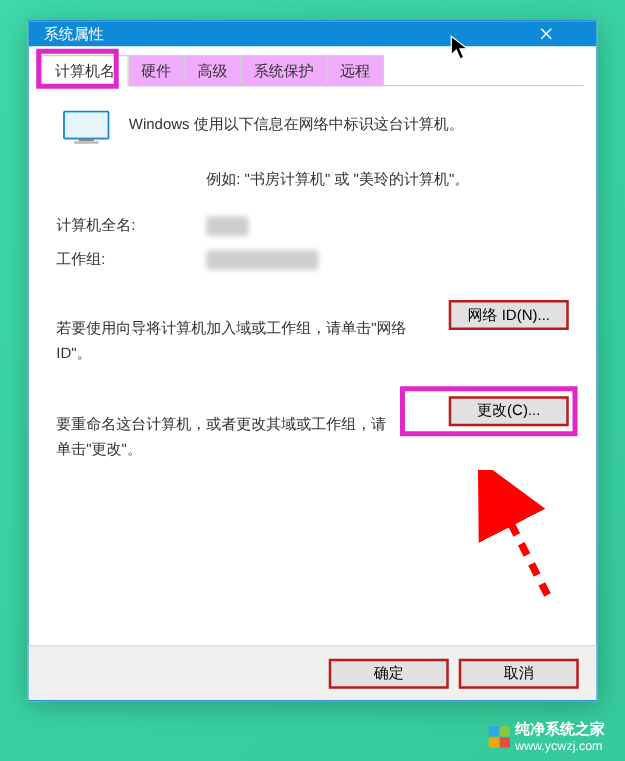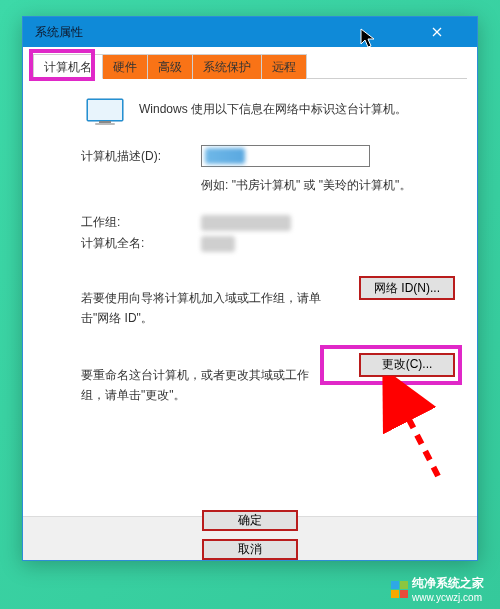--- a/index.html
+++ b/index.html
@@ -17,23 +17,23 @@
       position: absolute;
       left: 22px;
       top: 16px;
       width: 456px;
       height: 545px;
       background: #fff;
       border: 1px solid #2e8cd8;
       box-shadow: 0 4px 20px rgba(0,0,0,0.25);
     }
     .titlebar {
-      height: 30px;
+      height: 20px;
       background: #0f8ad8;
-      color: #0f172a;
+      color: #ffffff;
       display: flex;
       align-items: center;
       padding: 0 20px 0 12px;
       font-size: 12px;
     }
     .titlebar-title { flex: 1; }
     .close-btn {
       width: 40px;
       height: 22px;
       display: flex;
@@ -45,21 +45,21 @@
       position: relative;
       height: 26px;
       margin: 6px 10px 0 10px;
       border-bottom: 1px solid #cfcfcf;
       display: flex;
     }
     .tab {
       padding: 4px 10px 3px;
       border: 1px solid #cfcfcf;
       border-bottom: none;
-      background: #f97316;
+      background: #f0abfc;
       font-size: 12px;
       margin-right: -1px;
       position: relative;
       top: 1px;
       cursor: pointer;
     }
     .tab.active {
       background: #fff;
       border-bottom: 1px solid #fff;
       z-index: 2;
@@ -71,21 +71,20 @@
       width: 66px;
       height: 32px;
       border: 4px solid #e028c8;
       pointer-events: none;
       z-index: 5;
     }
     .tabcontent {
       padding: 18px 22px 10px 22px;
       position: relative;
       height: 440px;
-      margin-left: 36px;
     }
     .intro-row {
       display: flex;
       align-items: flex-start;
       margin-bottom: 18px;
     }
     .pc-icon {
       width: 40px;
       height: 30px;
       margin-right: 14px;
@@ -166,21 +165,20 @@
       position: absolute;
       left: 0; right: 0; bottom: 0;
       height: 44px;
       background: #f0f0f0;
       border-top: 1px solid #dcdcdc;
       display: flex;
       justify-content: flex-end;
       align-items: center;
       padding: 0 14px;
       gap: 8px;
-      flex-direction: column;
     }
     .cursor-arrow {
       position: absolute;
       pointer-events: none;
     }
     .red-arrow {
       position: absolute;
       pointer-events: none;
     }
     .watermark {
@@ -236,38 +234,31 @@
     <div class="intro-row">
       <svg class="pc-icon" viewBox="0 0 40 30">
         <rect x="2" y="2" width="36" height="22" rx="1" fill="#2aa4e8" stroke="#1a7fc0"></rect>
         <rect x="3" y="3" width="34" height="20" fill="#e8f4fc"></rect>
         <rect x="14" y="24" width="12" height="2" fill="#888"></rect>
         <rect x="10" y="26" width="20" height="2" rx="1" fill="#bbb"></rect>
       </svg>
       <div class="intro-text">Windows 使用以下信息在网络中标识这台计算机。</div>
     </div>
 
+
+    <div class="example-row">例如: "书房计算机" 或 "美玲的计算机"。</div>
+
     <div class="form-row">
-      <div class="lbl">计算机描述(D):</div>
-      <div style="position:relative; flex:1;">
-        <input class="desc-input" type="text" value="" style="">
-        <span class="blur-box blur-color" style="position:absolute; left:4px; top:3px; width:40px; height:16px; pointer-events:none;"></span>
-      </div>
-    </div>
-
-    <div class="example-row">例如: "书房计算机" 或 "美玲的计算机"。</div>
+      <div class="lbl">计算机全名:</div>
+      <span class="blur-box" style="width:34px;"></span>
+    </div>
 
     <div class="form-row" style="margin-bottom:4px;">
       <div class="lbl">工作组:</div>
       <span class="blur-box" style="width:90px;"></span>
-    </div>
-
-    <div class="form-row">
-      <div class="lbl">计算机全名:</div>
-      <span class="blur-box" style="width:34px;"></span>
     </div>
 
     <div class="section-row">
       <div class="para-col section-para">若要使用向导将计算机加入域或工作组，请单击"网络 ID"。</div>
       <button class="win-btn" style="margin-top:6px;">网络 ID(N)...</button>
     </div>
 
     <div class="section-row">
       <div class="para-col section-para">要重命名这台计算机，或者更改其域或工作组，请单击"更改"。</div>
       <span class="change-highlight" style="margin-top:6px;padding-left:32px;">

